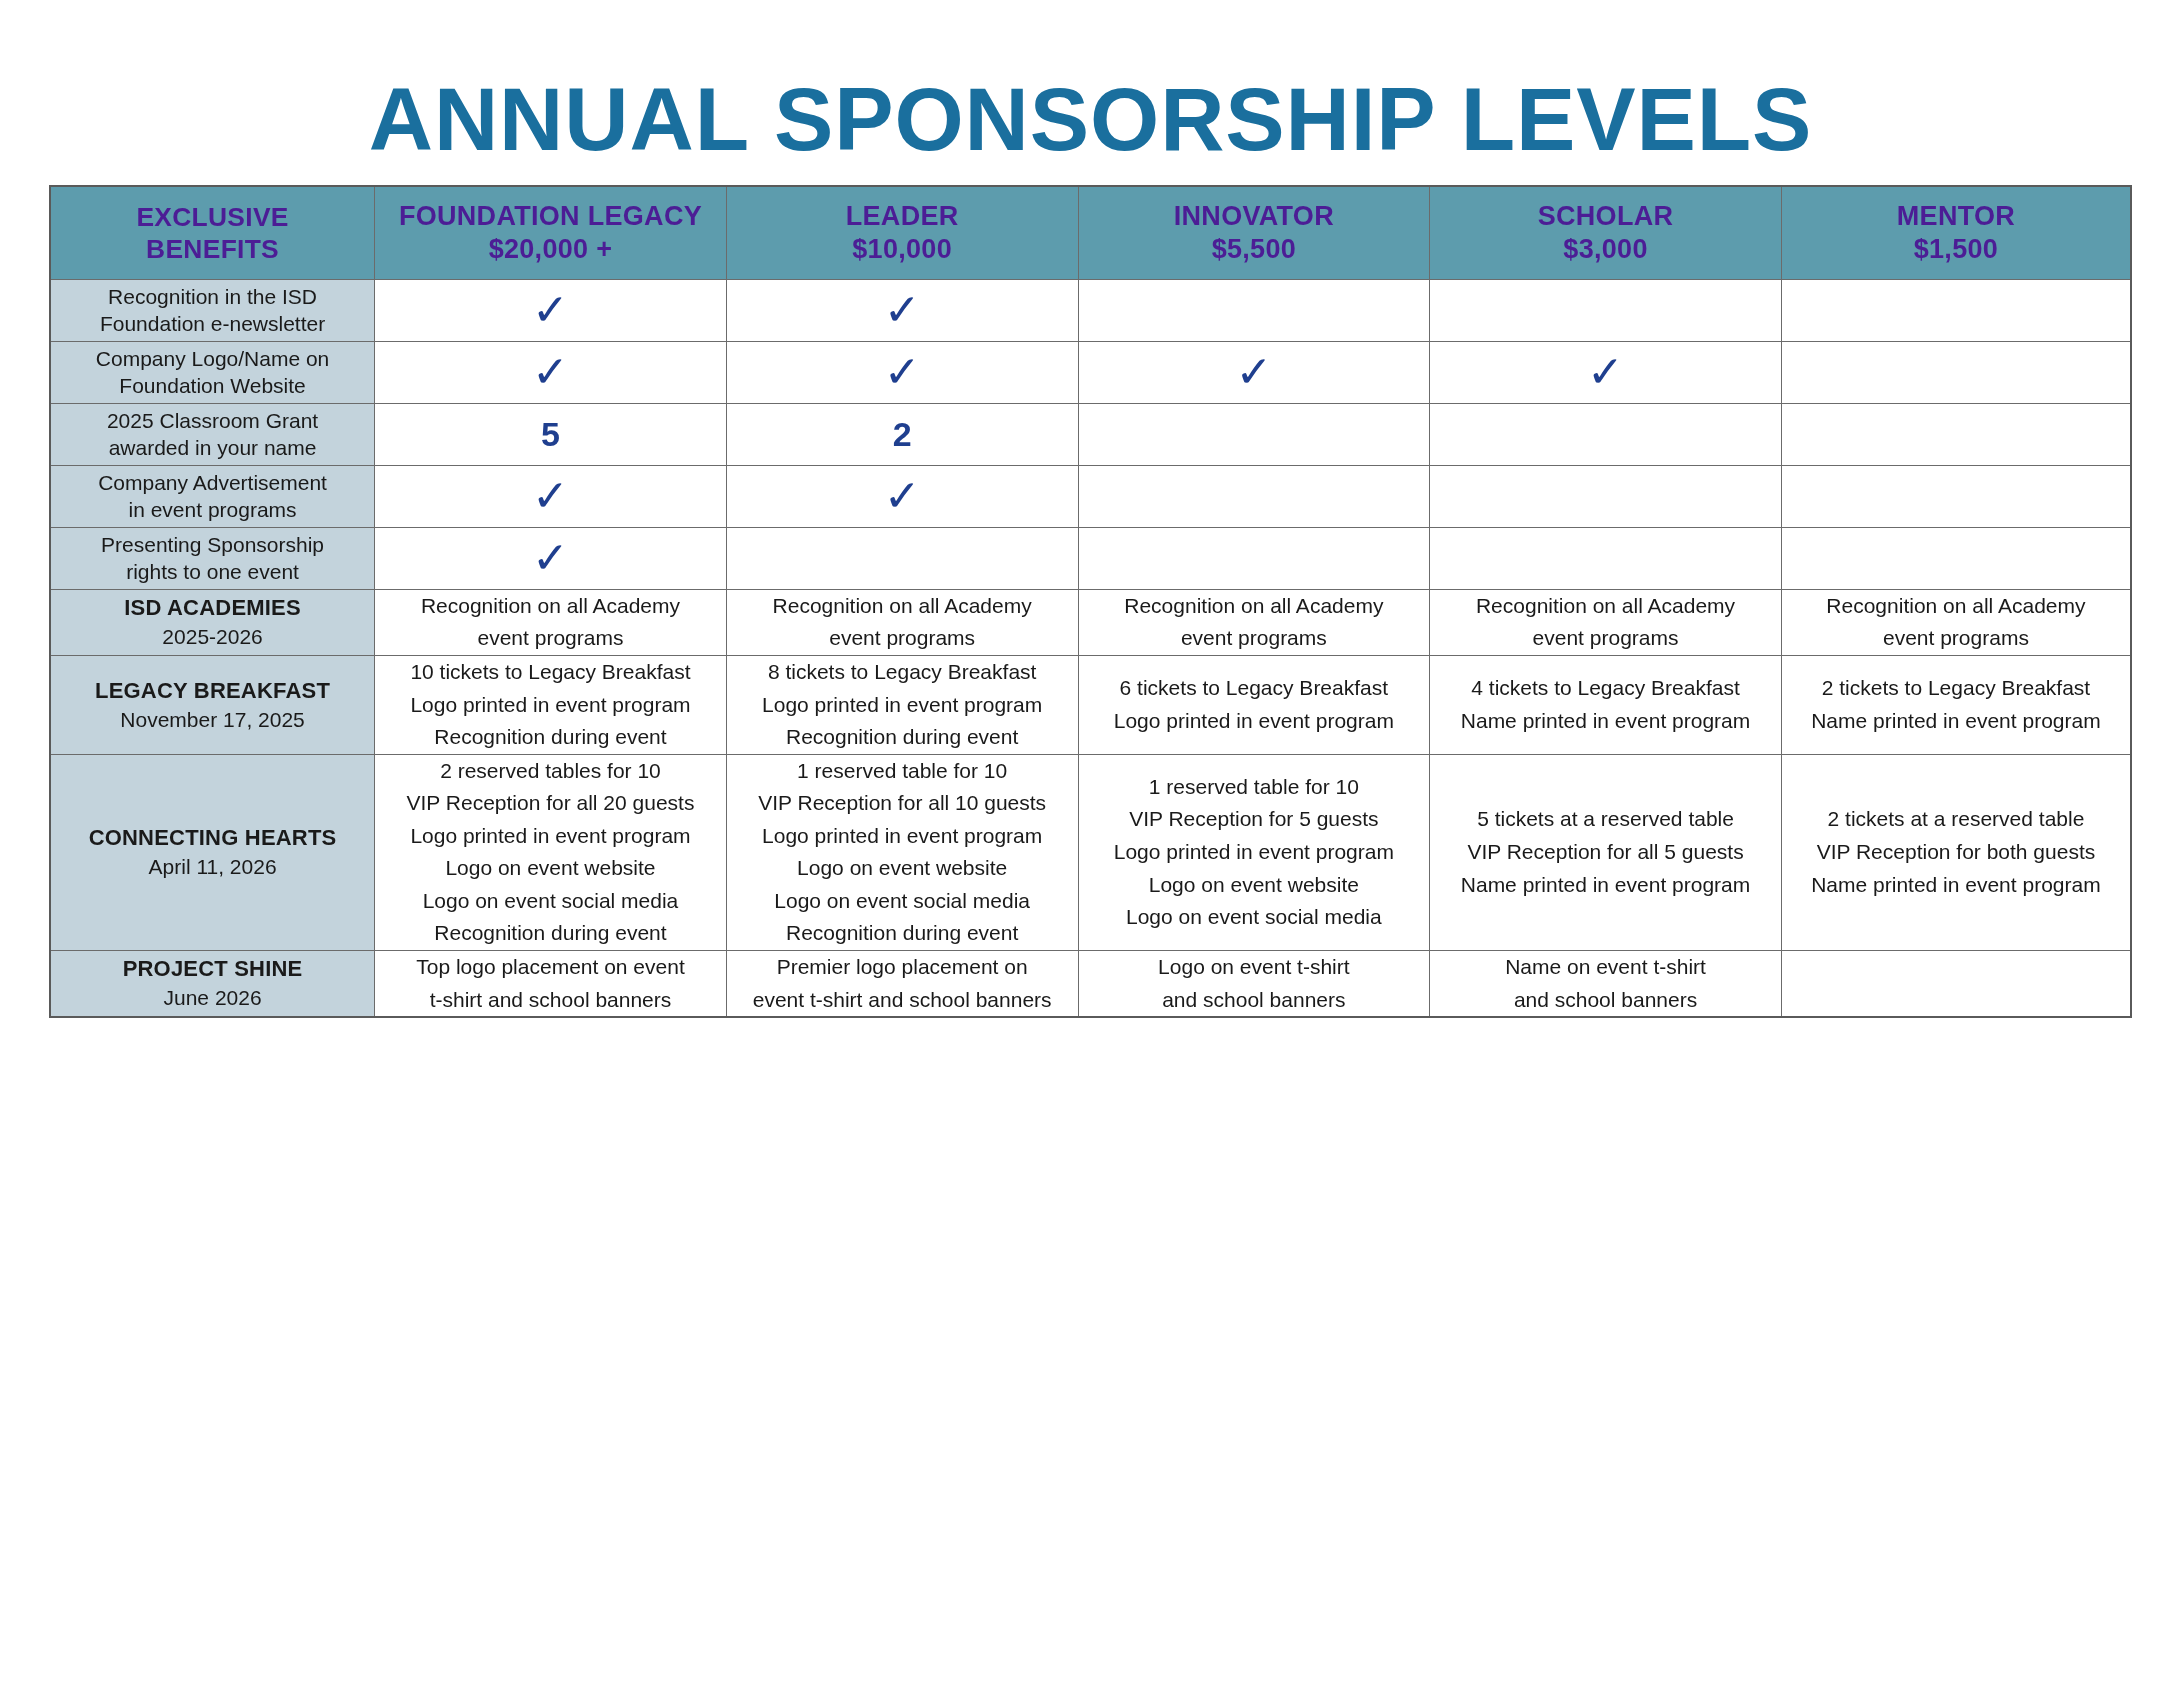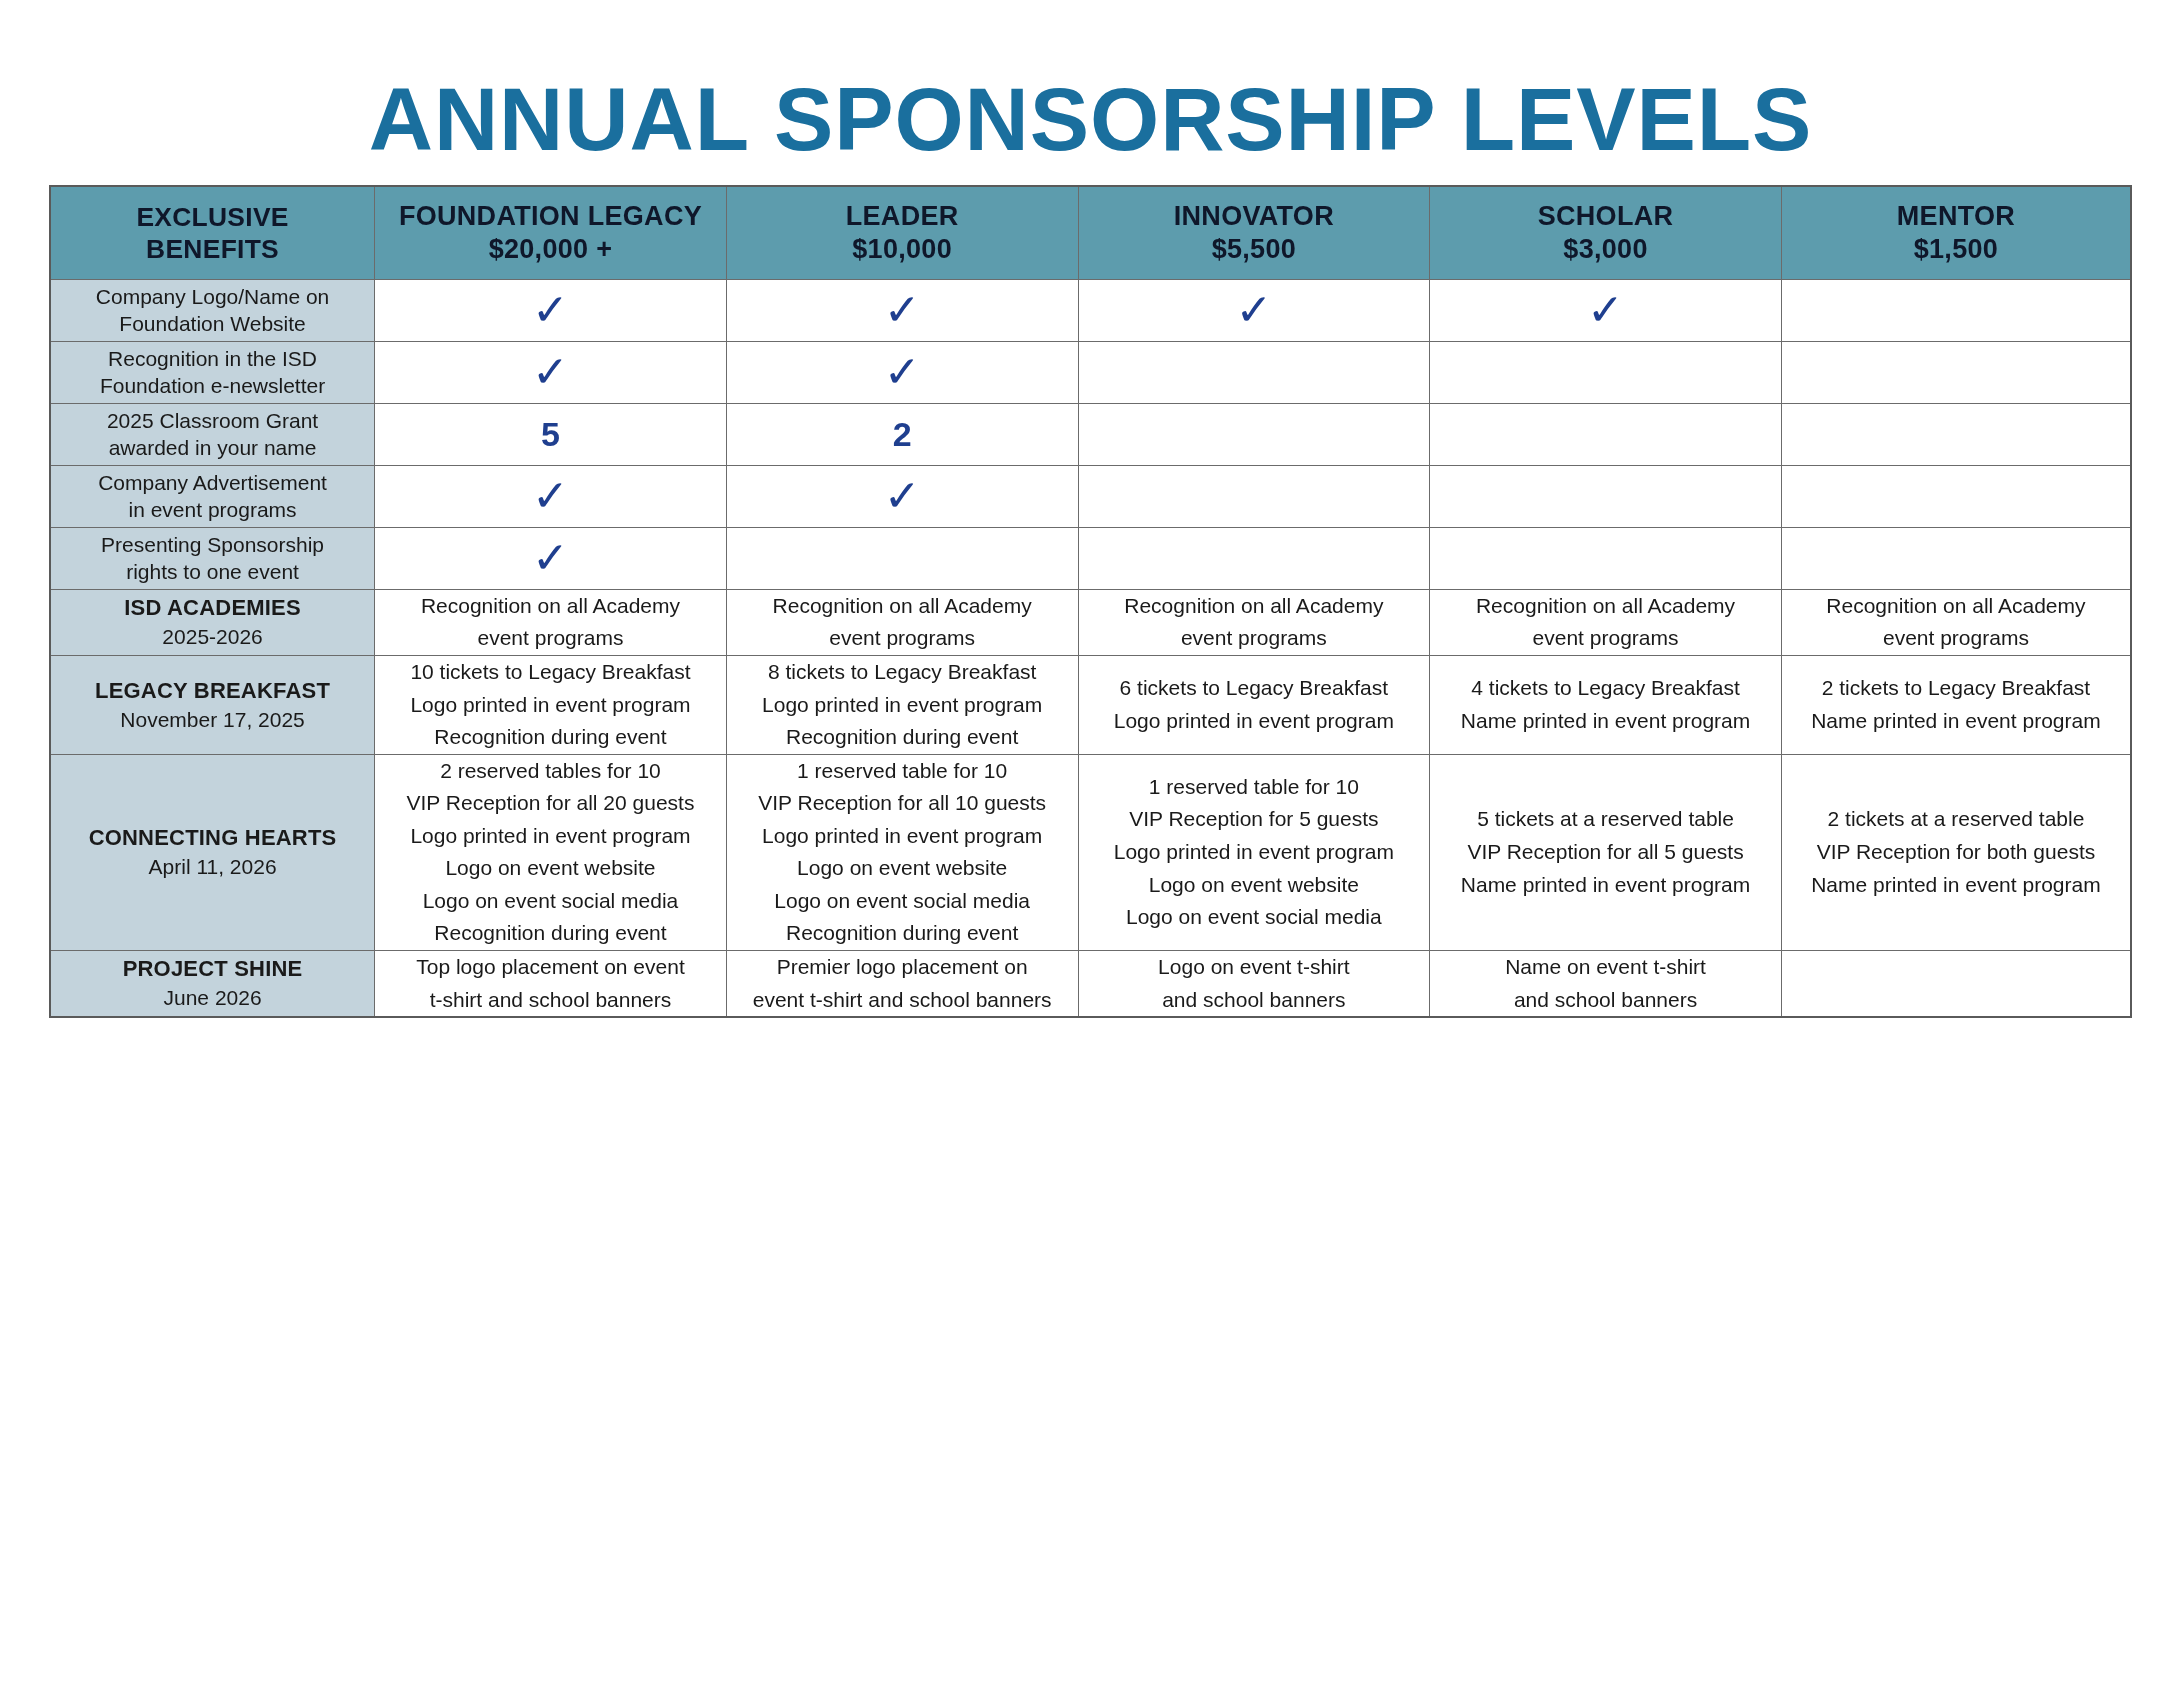--- a/index.html
+++ b/index.html
@@ -39,21 +39,21 @@
     border: 2.6px solid #5a5a5a;
   }
   table.sponsor td, table.sponsor th {
     border: 1.7px solid #6b6b6b;
     padding: 0;
     vertical-align: middle;
   }
   
   .hdr {
     background: #5d9cad;
-    color: #0f172a;
+    color: #4c1d95;
     text-align: center;
     font-weight: bold;
     height: 92px;
   }
   .hdr .l1 {
     font-size: 27px;
     line-height: 1.22;
     letter-spacing: 0.3px;
   }
   .hdr .l2 {
@@ -171,39 +171,39 @@
         </th>
         <th class="hdr">
           <div class="l1">MENTOR</div>
           <div class="l2">$1,500</div>
         </th>
       </tr>
 
 
       <tr class="row-exclusive">
         <td class="benefit-label">
+          <span class="ln">Recognition in the ISD</span>
+          <span class="ln">Foundation e-newsletter</span>
+        </td>
+        <td class="check">✓</td>
+        <td class="check">✓</td>
+        <td class="check empty"></td>
+        <td class="check empty"></td>
+        <td class="check empty"></td>
+      </tr>
+
+      <tr class="row-exclusive">
+        <td class="benefit-label">
           <span class="ln">Company Logo/Name on</span>
           <span class="ln">Foundation Website</span>
         </td>
         <td class="check">✓</td>
         <td class="check">✓</td>
         <td class="check">✓</td>
         <td class="check">✓</td>
-        <td class="check empty"></td>
-      </tr>
-
-      <tr class="row-exclusive">
-        <td class="benefit-label">
-          <span class="ln">Recognition in the ISD</span>
-          <span class="ln">Foundation e-newsletter</span>
-        </td>
-        <td class="check">✓</td>
-        <td class="check">✓</td>
-        <td class="check empty"></td>
-        <td class="check empty"></td>
         <td class="check empty"></td>
       </tr>
 
       <tr class="row-exclusive">
         <td class="benefit-label">
           <span class="ln">2025 Classroom Grant</span>
           <span class="ln">awarded in your name</span>
         </td>
         <td class="numval">5</td>
         <td class="numval">2</td>

